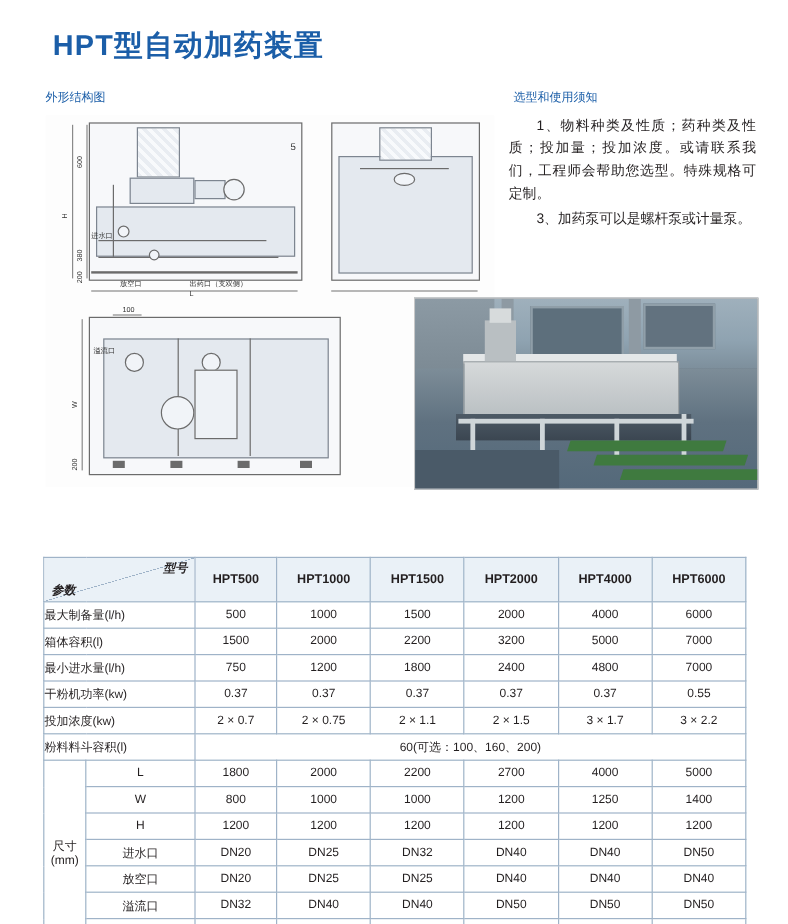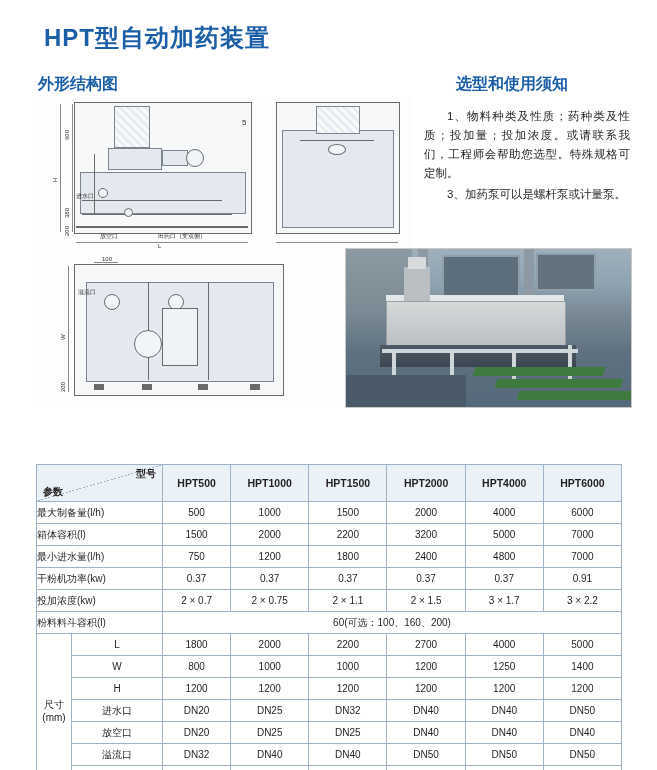--- a/index.html
+++ b/index.html
@@ -9,29 +9,29 @@
     color:#231f20;position:relative;overflow:hidden;
   }
   .page{position:relative;width:657px;height:770px;}
 
   .title{
     position:absolute;left:44px;top:22px;
     font-size:24px;color:#1b5ea8;font-weight:bold;letter-spacing:1px;
   }
 
   .sec-head{
-    position:absolute;font-size:16px;color:#1b5ea8;font-weight:bold;
+    position:absolute;font-size:10px;color:#1b5ea8;font-weight:normal;
   }
   .sec-head.a{left:38px;top:74px;}
-  .sec-head.b{left:428px;top:74px;margin-left:28px;}
+  .sec-head.b{left:428px;top:74px;}
   .sec-head.c{left:38px;top:441px;margin-top:34px;}
 
   
   .notes{
-    position:absolute;left:424px;top:107px;width:206px;
+    position:absolute;left:424px;top:96px;width:206px;
     font-size:11.5px;line-height:19px;color:#231f20;text-align:justify;
   }
   .notes p{margin:0 0 2px 0;text-indent:2em;}
 
   
   .draw{
     position:absolute;left:38px;top:96px;width:374px;height:310px;
     background:#fdfdfd;
   }
   .dbox{position:absolute;border:1px solid #6b6b6b;background:#f7f8fa;}
@@ -77,21 +77,21 @@
   
   .tbl-wrap{position:absolute;left:36px;top:464px;width:586px;}
   table{border-collapse:collapse;width:586px;font-size:10px;}
   th,td{
     border:1px solid #9fb3c8;text-align:center;padding:0;height:21px;
     color:#231f20;font-weight:normal;background:#ffffff;
   }
   thead th{background:#eaf1f7;font-weight:bold;font-size:10.5px;}
   .col-first{width:124px;}
   .c-label{text-align:left;}
-  .corner{position:relative;height:36px;background:#eaf1f7;padding:0;}
+  .corner{position:relative;height:36px;background:#eaf1f7;padding:0;font-style:italic;}
   .corner .slash{
     position:absolute;left:0;top:0;width:100%;height:100%;
     background:linear-gradient(to right bottom,transparent 49.6%,#9fb3c8 49.6%,#9fb3c8 50.4%,transparent 50.4%);
   }
   .corner .t1{position:absolute;right:6px;top:2px;font-size:10px;font-weight:bold;}
   .corner .t2{position:absolute;left:6px;bottom:2px;font-size:10px;font-weight:bold;}
   .dim-cell{width:34px;}
   .sub-cell{width:90px;}
 </style>
 </head>
@@ -236,21 +236,21 @@
           <td>4800</td>
           <td>7000</td>
         </tr>
         <tr>
           <td class="c-label" colspan="2">干粉机功率(kw)</td>
           <td>0.37</td>
           <td>0.37</td>
           <td>0.37</td>
           <td>0.37</td>
           <td>0.37</td>
-          <td>0.91</td>
+          <td>0.55</td>
         </tr>
         <tr>
           <td class="c-label" colspan="2">投加浓度(kw)</td>
           <td>2 × 0.7</td>
           <td>2 × 0.75</td>
           <td>2 × 1.1</td>
           <td>2 × 1.5</td>
           <td>3 × 1.7</td>
           <td>3 × 2.2</td>
         </tr>

